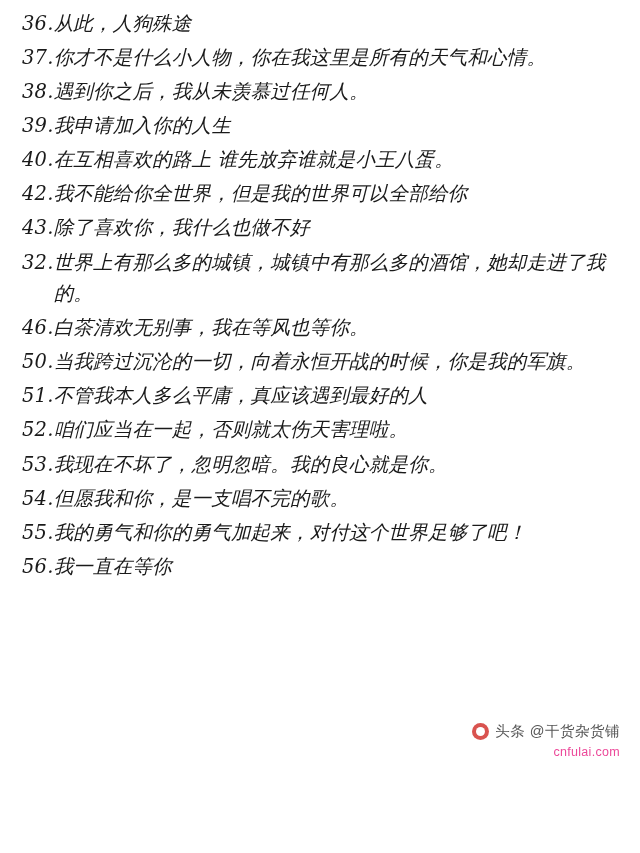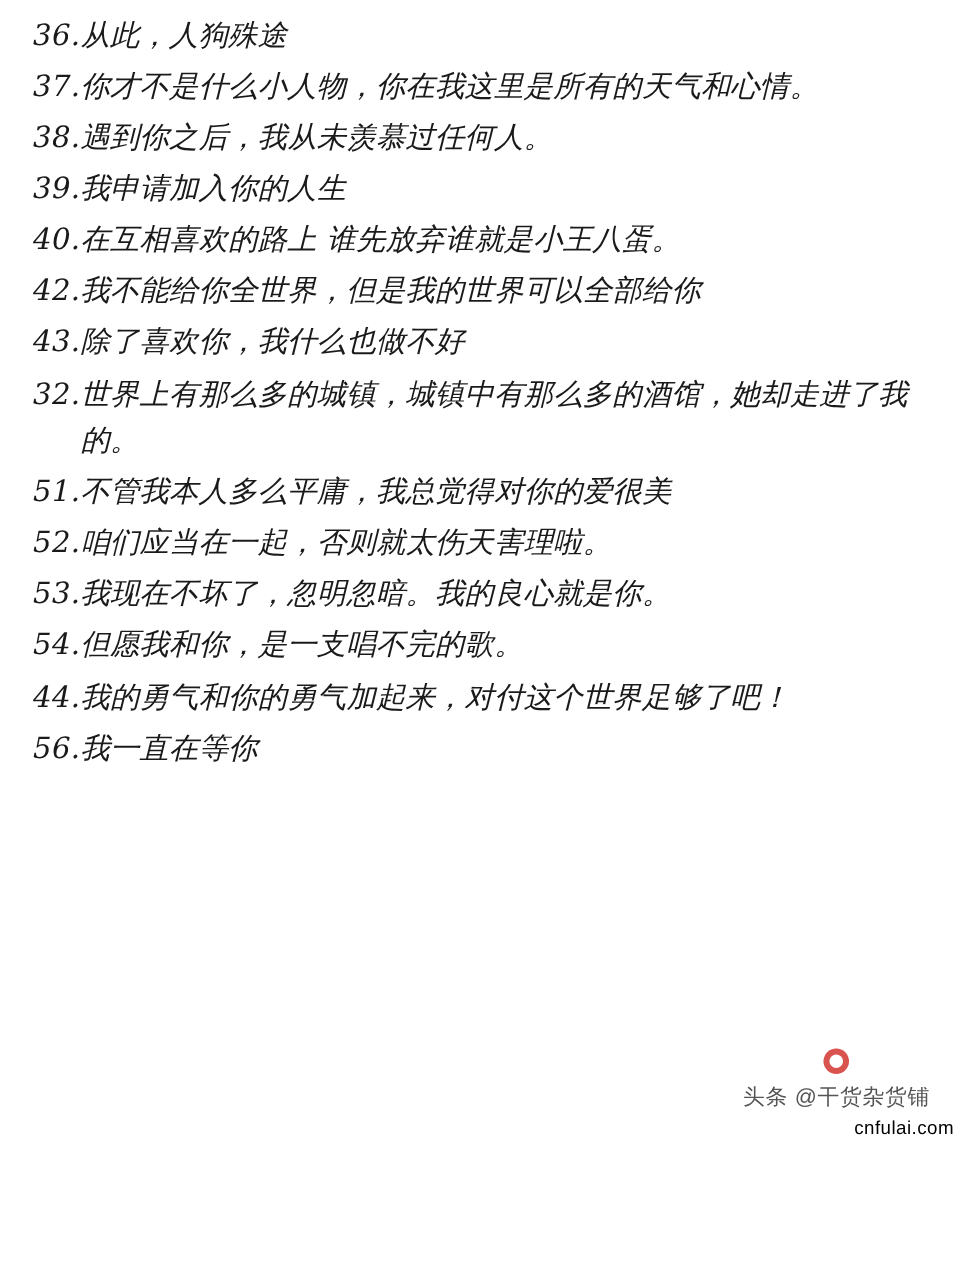--- a/index.html
+++ b/index.html
@@ -44,21 +44,20 @@
     font-weight: 500;
   }
   .watermark {
     position: absolute;
     right: 20px;
     bottom: 26px;
     display: flex;
     align-items: center;
     gap: 6px;
     font-style: normal;
-    flex-direction: column;
   }
   .wm-icon {
     width: 17px;
     height: 17px;
     border-radius: 50%;
     background: #d9534f;
     position: relative;
     flex: 0 0 auto;
   }
   .wm-icon::after {
@@ -72,24 +71,24 @@
     background: #ffffff;
   }
   .wm-text {
     font-size: 14.5px;
     color: #555555;
     font-family: "Liberation Sans", sans-serif;
     letter-spacing: 0.5px;
   }
   .wm-sub {
     position: absolute;
-    right: 4px;
+    right: 20px;
     bottom: 8px;
     font-size: 12.5px;
-    color: #000000;
+    color: #ec4899;
     font-family: "Liberation Sans", sans-serif;
     letter-spacing: 0.3px;
   }
 </style>
 </head>
 <body>
 
 <div class="page">
 
   <div class="line">
@@ -118,37 +117,45 @@
   </div>
   <div class="line">
     <span class="num">43.</span>
     <span class="txt">除了喜欢你，我什么也做不好</span>
   </div>
   <div class="line">
     <span class="num">32.</span>
     <span class="txt">世界上有那么多的城镇，城镇中有那么多的酒馆，她却走进了我的。</span>
   </div>
   <div class="line">
+    <span class="num">46.</span>
+    <span class="txt">白茶清欢无别事，我在等风也等你。</span>
+  </div>
+  <div class="line">
+    <span class="num">50.</span>
+    <span class="txt">当我跨过沉沦的一切，向着永恒开战的时候，你是我的军旗。</span>
+  </div>
+  <div class="line">
     <span class="num">51.</span>
-    <span class="txt">不管我本人多么平庸，我总觉得对你的爱很美</span>
+    <span class="txt">不管我本人多么平庸，真应该遇到最好的人</span>
   </div>
   <div class="line">
     <span class="num">52.</span>
     <span class="txt">咱们应当在一起，否则就太伤天害理啦。</span>
   </div>
   <div class="line">
     <span class="num">53.</span>
     <span class="txt">我现在不坏了，忽明忽暗。我的良心就是你。</span>
   </div>
   <div class="line">
     <span class="num">54.</span>
     <span class="txt">但愿我和你，是一支唱不完的歌。</span>
   </div>
   <div class="line">
-    <span class="num">44.</span>
+    <span class="num">55.</span>
     <span class="txt">我的勇气和你的勇气加起来，对付这个世界足够了吧！</span>
   </div>
   <div class="line">
     <span class="num">56.</span>
     <span class="txt">我一直在等你</span>
   </div>
 
   <div class="watermark">
     <span class="wm-icon"></span>
     <span class="wm-text">头条 @干货杂货铺</span>

